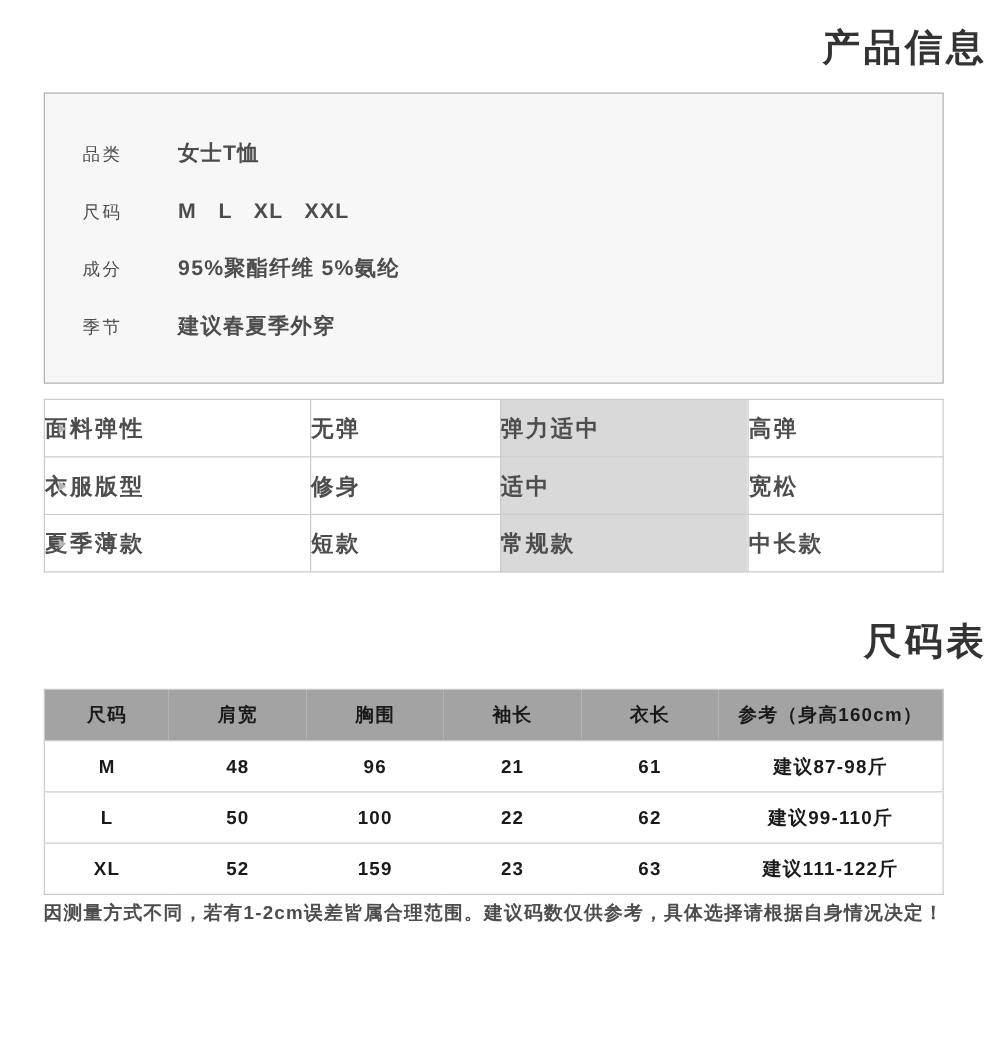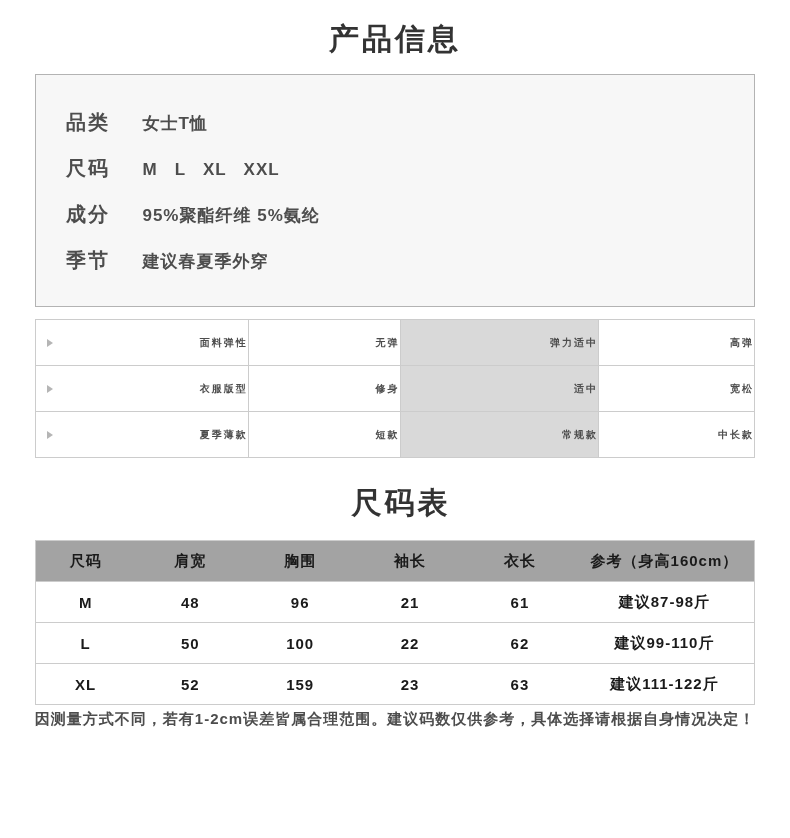--- a/index.html
+++ b/index.html
@@ -8,43 +8,43 @@
   .page {
     position: relative;
     width: 790px;
     height: 838px;
     margin: 0 auto;
     background: #ffffff;
     overflow: hidden;
     color: #333;
   }
   .main-title {
-    text-align: center;
+    text-align: right;
     font-size: 30px;
     font-weight: bold;
     letter-spacing: 3px;
     color: var(--title-color, #333333);
     line-height: 38px;
   }
   .title-top { padding-top: 20px; }
 
   
   .info-box {
     margin: 16px 35px 0 35px;
     height: 233px;
     background: var(--box-bg, #f7f7f7);
     border: 1px solid var(--box-border, #b3b3b3);
     padding: 37px 0 0 30px;
   }
   .info-row { margin-bottom: 24px; line-height: 21px; }
   .info-label {
     display: inline-block;
     width: 72px;
-    font-size: 20px;
-    font-weight: bold;
+    font-size: 14px;
+    font-weight: normal;
     color: var(--text-dark, #4d4d4d);
     letter-spacing: 2px;
   }
   .info-value {
     font-size: 17px;
     font-weight: bold;
     color: var(--text-dark, #4d4d4d);
     letter-spacing: 1px;
     white-space: pre;
   }
@@ -52,23 +52,23 @@
   
   .attr-table {
     width: 720px;
     margin: 12px 35px 0 35px;
     border-collapse: collapse;
     table-layout: fixed;
   }
   .attr-table td {
     border: 1px solid var(--grid-border, #cccccc);
     height: 46px;
-    text-align: right;
+    text-align: left;
     vertical-align: middle;
-    font-size: 10px;
+    font-size: 18px;
     font-weight: bold;
     color: var(--text-dark, #4d4d4d);
     letter-spacing: 2px;
     background: #ffffff;
   }
   .attr-table col.c1 { width: 29.6%; }
   .attr-table col.c2 { width: 21.1%; }
   .attr-table col.c3 { width: 27.6%; }
   .attr-table col.c4 { width: 21.7%; }
   .attr-label-cell { position: relative; }
@@ -77,21 +77,21 @@
     left: 11px;
     top: 50%;
     transform: translateY(-50%);
     width: 0; height: 0;
     border-left: 6px solid #b5b5b5;
     border-top: 4px solid transparent;
     border-bottom: 4px solid transparent;
   }
   .attr-table td.selected { background: var(--highlight-bg, #d9d9d9); }
 
-  .size-title { margin-top: 26px; padding-left: 12px; }
+  .size-title { margin-top: 37px; padding-left: 12px; }
 
   
   .size-table {
     width: 720px;
     margin: 18px 35px 0 35px;
     border-collapse: collapse;
     table-layout: fixed;
     border: 1px solid var(--grid-border, #cccccc);
   }
   .size-table col.s1 { width: 13.9%; }

